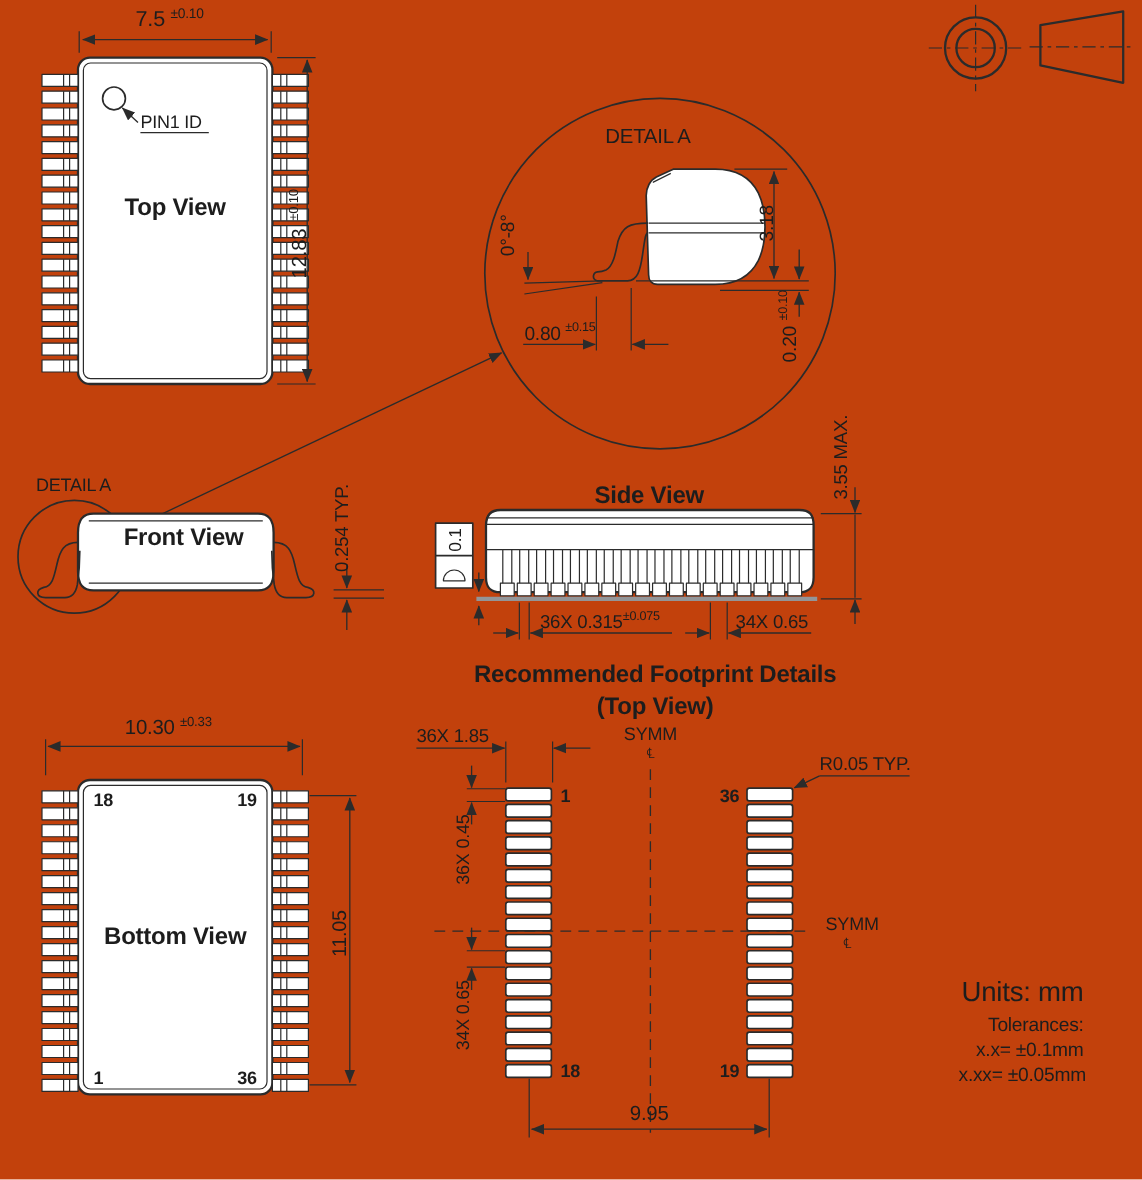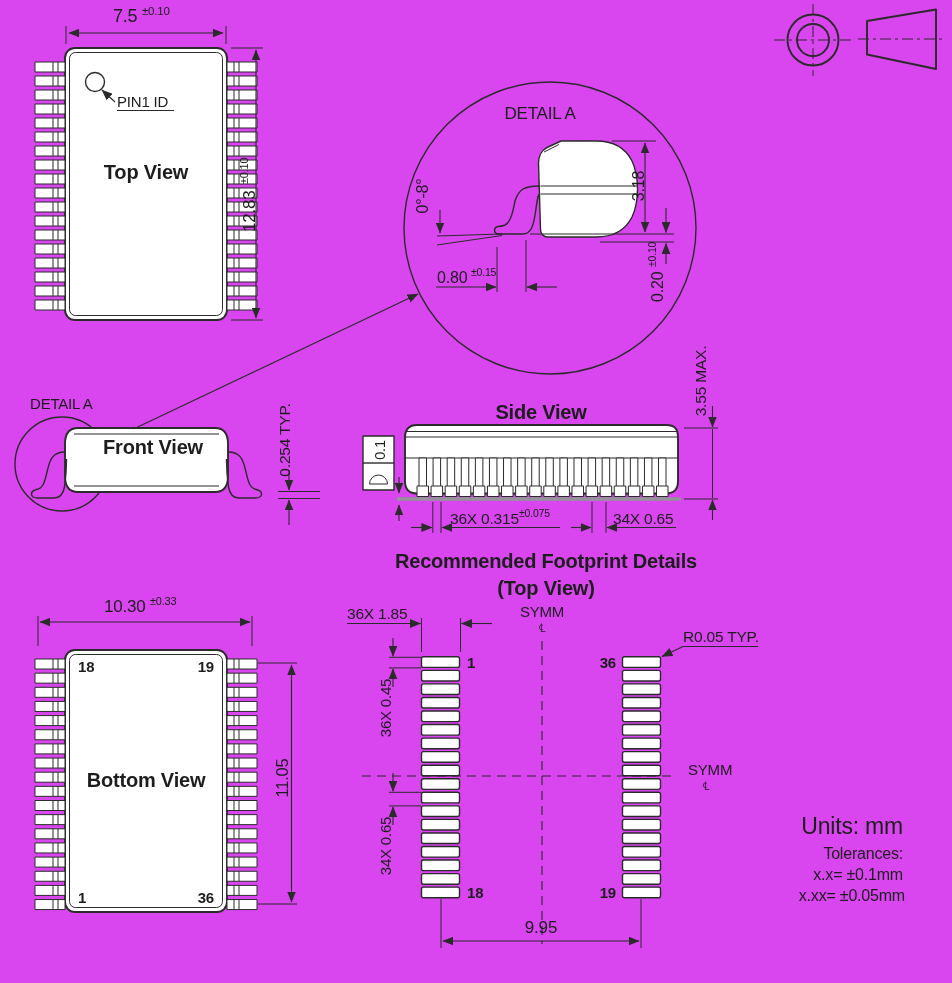--- a/index.html
+++ b/index.html
@@ -1,16 +1,16 @@
 <!DOCTYPE html>
 <html><head>
 <meta charset="utf-8">
 <style>
   html,body{margin:0;padding:0;background:#fff;}
-  .stage{width:952px;height:983px;background:#d946ef;position:relative;}
+  .stage{width:952px;height:983px;background:#c2410c;position:relative;}
   svg{display:block;}
   .ln{fill:none;stroke:#2b2b2b;stroke-width:1.4;stroke-linecap:butt;stroke-linejoin:round;}
   .lnf{fill:#fff;stroke:#2b2b2b;stroke-width:1.4;stroke-linejoin:round;}
   .thick{stroke-width:1.9;}
   .thin{stroke-width:1;}
   .dim{stroke-width:1.1;}
   .gray{stroke:#939598;stroke-width:3.5;fill:none;}
   .dash{stroke-dasharray:9 6;}
   .cdash{stroke-dasharray:11 4 3 4;}
   .t{font-family:"Liberation Sans",sans-serif;fill:#1d1d1d;letter-spacing:-0.2px;}

